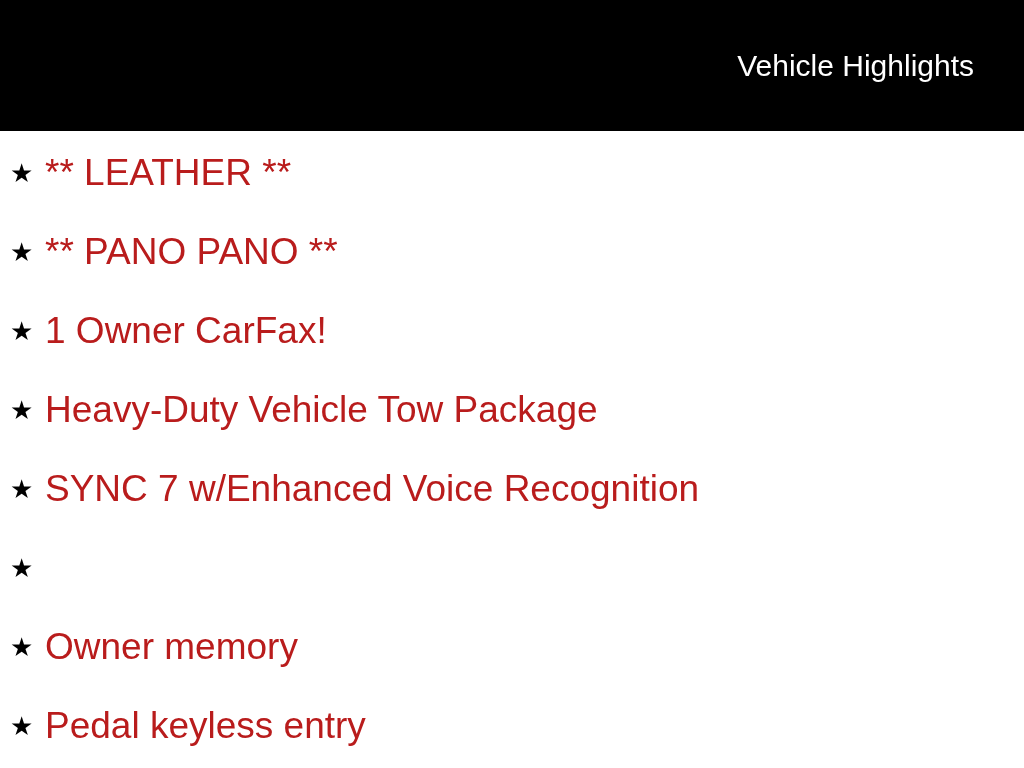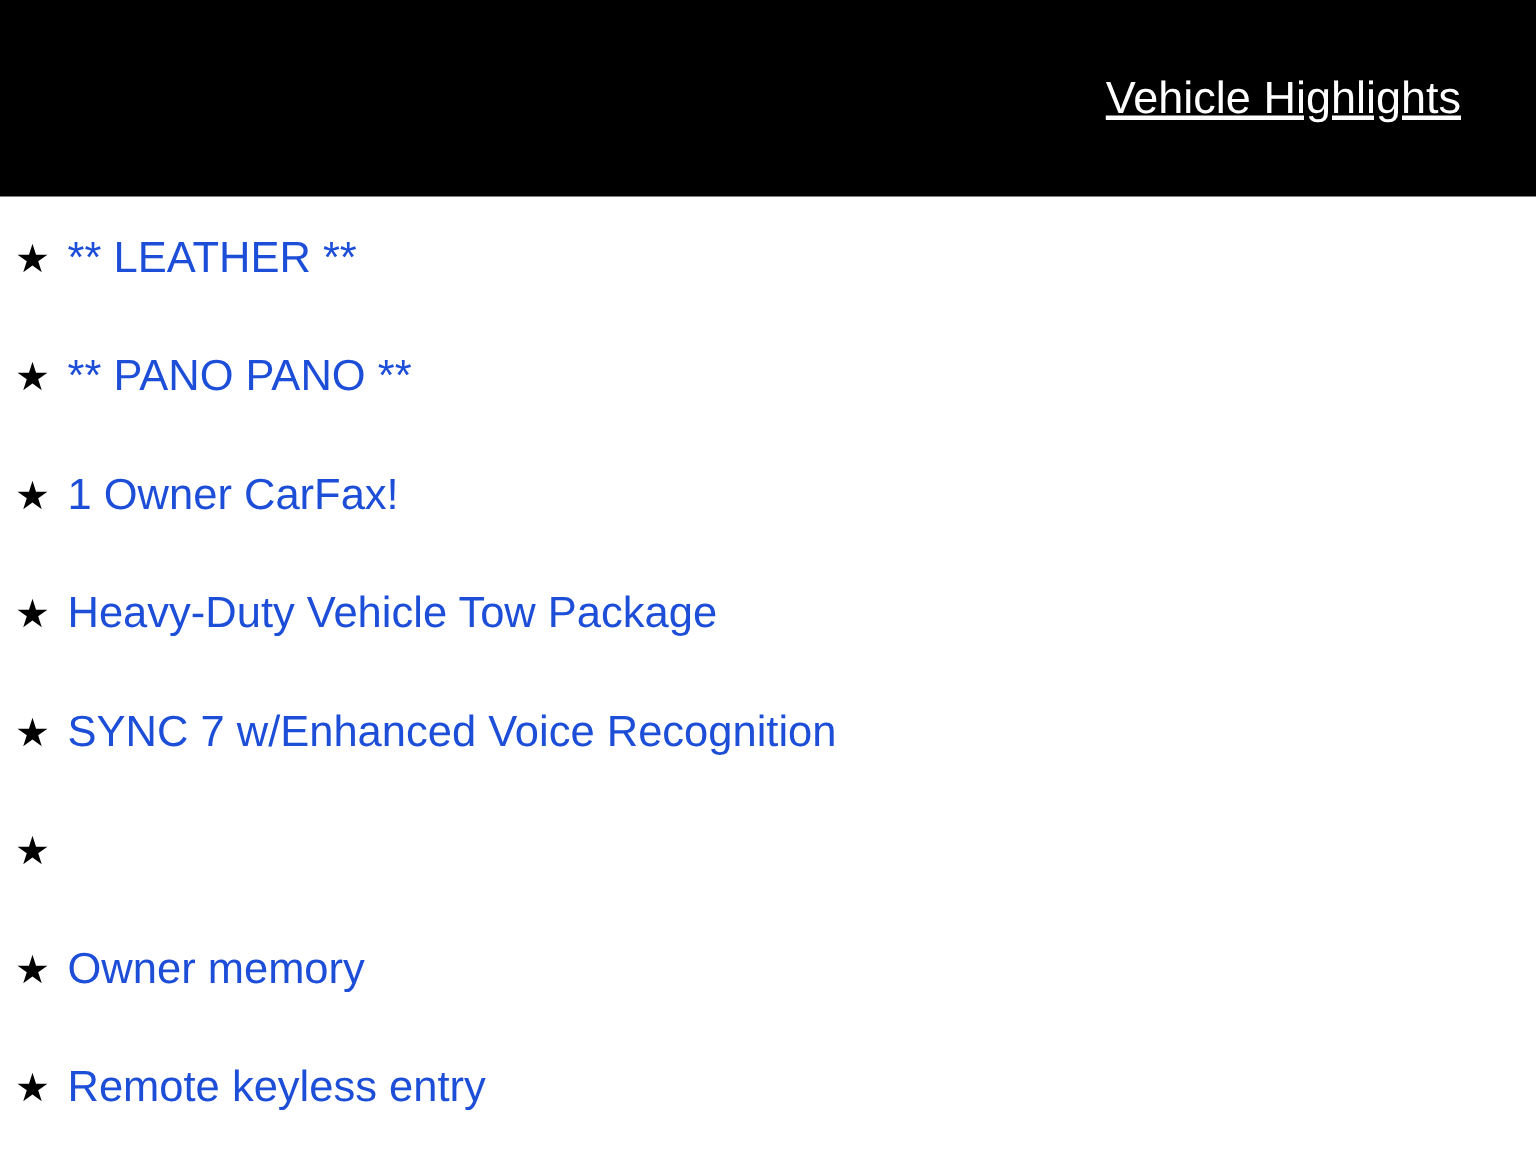--- a/index.html
+++ b/index.html
@@ -27,44 +27,43 @@
     justify-content: flex-end;
     padding-right: 50px;
     box-sizing: border-box;
   }
   .header-title {
     color: #ffffff;
     font-size: 30px;
     line-height: 1;
     letter-spacing: 0px;
     white-space: nowrap;
-    text-decoration: underline;
   }
   .highlights-list {
     list-style: none;
     margin: 0;
     padding: 2px 0 0 10px;
   }
   .highlight-item {
     height: 79px;
     display: flex;
     align-items: center;
   }
   .star {
     width: 35px;
     flex: 0 0 35px;
     font-family: "DejaVu Sans", sans-serif;
     font-size: 26px;
     line-height: 1;
     color: #000000;
   }
   .item-label {
-    font-size: 29px;
+    font-size: 37px;
     line-height: 1;
-    color: #1d4ed8;
+    color: #b91c1c;
     white-space: nowrap;
   }
 </style>
 </head>
 <body>
 
 <div class="page">
 
   <div class="header">
     <span class="header-title">Vehicle Highlights</span>
@@ -101,17 +100,17 @@
         <span class="star">★</span>
       </li>
 
       <li class="highlight-item">
         <span class="star">★</span>
         <span class="item-label">Owner memory</span>
       </li>
 
       <li class="highlight-item">
         <span class="star">★</span>
-        <span class="item-label">Remote keyless entry</span>
+        <span class="item-label">Pedal keyless entry</span>
       </li>
     </ul>
 
 </div>
 
 </body></html>

